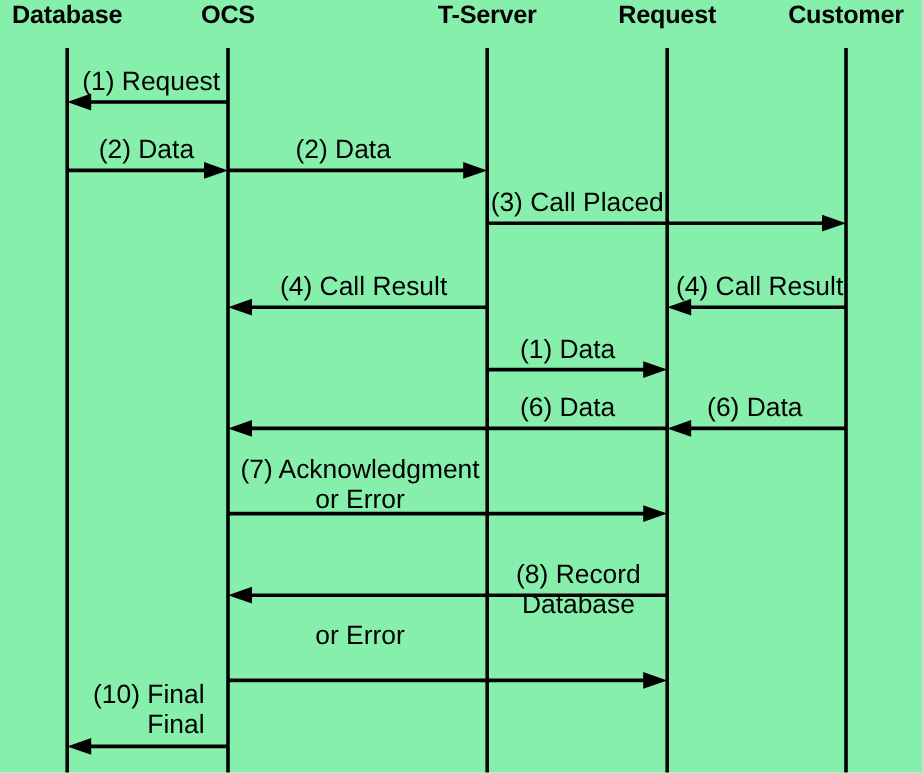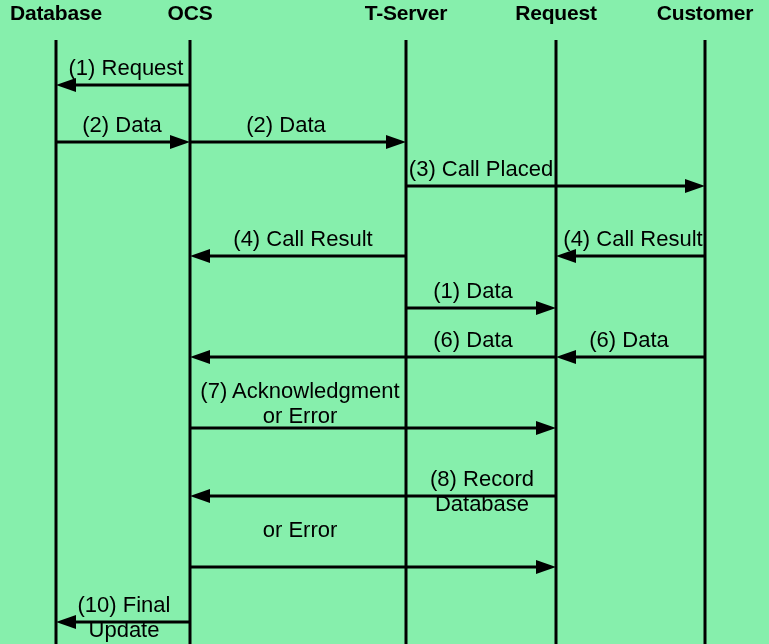--- a/index.html
+++ b/index.html
@@ -128,18 +128,18 @@
         <div>(7) Acknowledgment</div>
         <div>or Error</div>
       </div>
       <div class="msg-label two-line" style="left: 482px; top: 446px; margin-top: 20px;">
         <div>(8) Record</div>
         <div>Database</div>
       </div>
       <div class="msg-label two-line" style="left: 300px; top: 517px;">
         <div>or Error</div>
       </div>
-      <div class="msg-label two-line" style="left: 124px; top: 592px;">
+      <div class="msg-label two-line" style="left: 124px; top: 566px; text-align: right;">
         <div>(10) Final</div>
-        <div>Update</div>
+        <div>Final</div>
       </div>
     </div>
 </div>
 
 </body></html>

